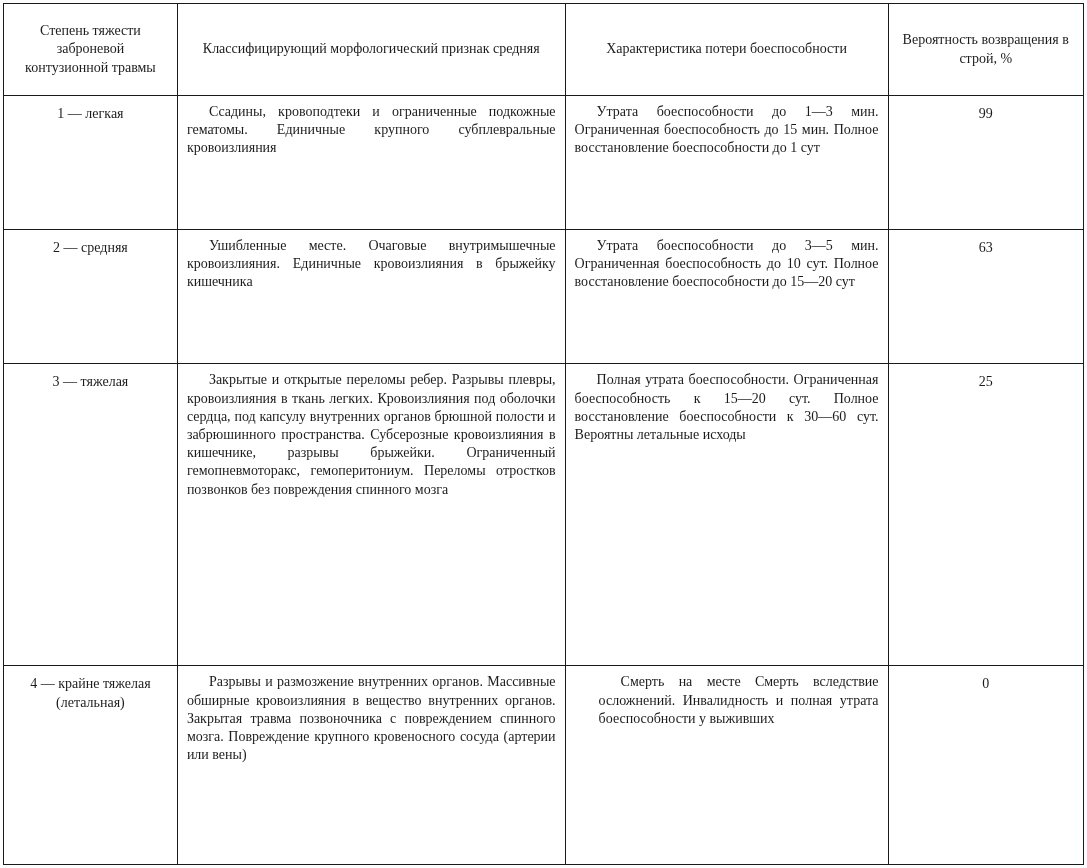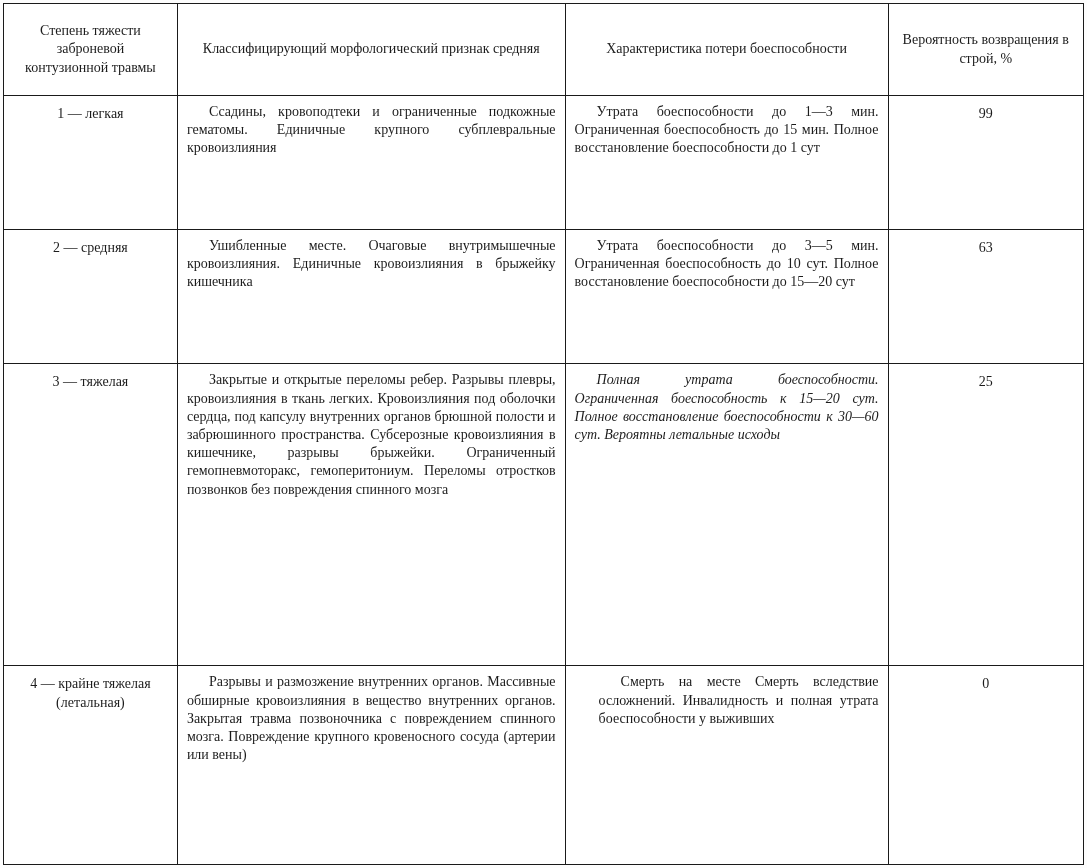--- a/index.html
+++ b/index.html
@@ -99,21 +99,21 @@
           <span class="para" style="display:block;">Утрата боеспособности до 3—5 мин. Ограниченная боеспособность до 10 сут. Полное восстановление боеспособности до 15—20 сут</span>
         </td>
       <td class="cell-center">63</td>
     </tr>
     <tr class="r3">
       <td class="cell-center">3 — тяжелая</td>
       <td class="cell-body">
           <span class="para" style="display:block;">Закрытые и открытые переломы ребер. Разрывы плевры, кровоизлияния в ткань легких. Кровоизлияния под оболочки сердца, под капсулу внутренних органов брюшной полости и забрюшинного пространства. Субсерозные кровоизлияния в кишечнике, разрывы брыжейки. Ограниченный гемопневмоторакс, гемоперитониум. Переломы отростков позвонков без повреждения спинного мозга</span>
         </td>
       <td class="cell-body">
-          <span class="para" style="display:block;font-style:italic;">Полная утрата боеспособности. Ограниченная боеспособность к 15—20 сут. Полное восстановление боеспособности к 30—60 сут. Вероятны летальные исходы</span>
+          <span class="para" style="display:block;">Полная утрата боеспособности. Ограниченная боеспособность к 15—20 сут. Полное восстановление боеспособности к 30—60 сут. Вероятны летальные исходы</span>
         </td>
       <td class="cell-center">25</td>
     </tr>
     <tr class="r4">
       <td class="cell-center">4 — крайне тяжелая (летальная)</td>
       <td class="cell-body">
           <span class="para" style="display:block;">Разрывы и размозжение внутренних органов. Массивные обширные кровоизлияния в вещество внутренних органов. Закрытая травма позвоночника с повреждением спинного мозга. Повреждение крупного кровеносного сосуда (артерии или вены)</span>
         </td>
       <td class="cell-body">
           <span class="para" style="display:block;margin-left:24px;">Смерть на месте Смерть вследствие осложнений. Инвалидность и полная утрата боеспособности у выживших</span>

